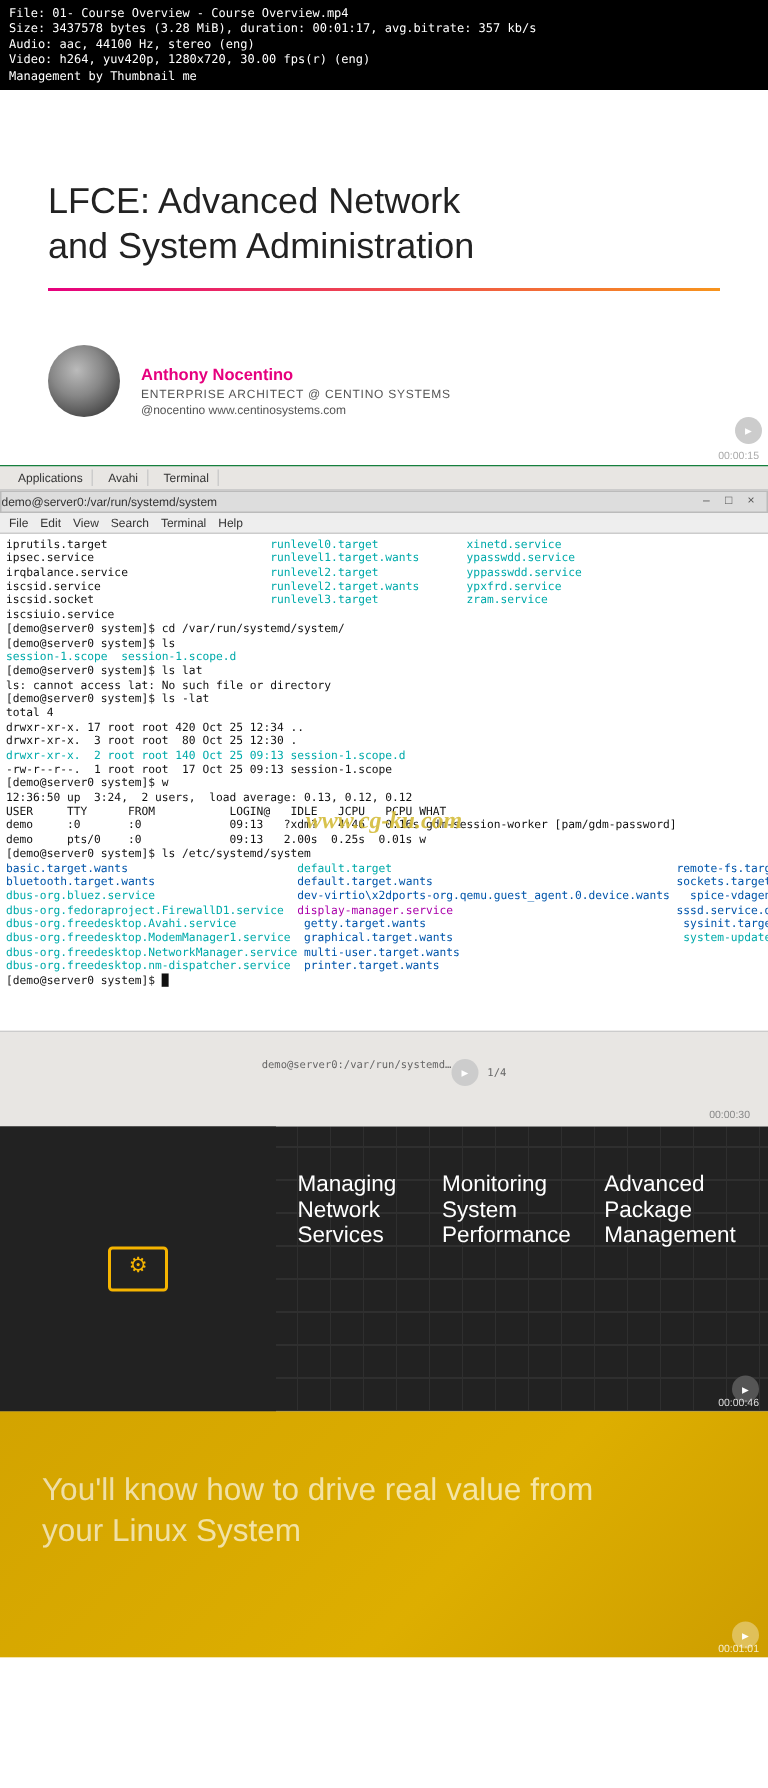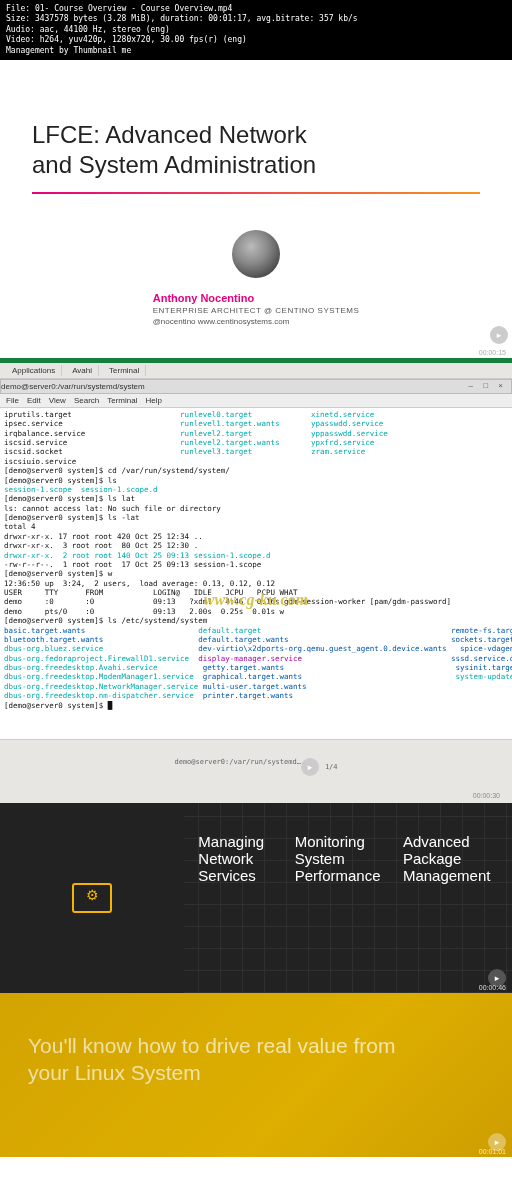--- a/index.html
+++ b/index.html
@@ -3,28 +3,28 @@
 <meta charset="utf-8">
 <style>
 * { margin: 0; padding: 0; box-sizing: border-box; }
 body { width: 512px; font-family: Arial, Helvetica, sans-serif; background: #fff; }
 
 .meta { background: #000; color: #fff; font: 8px/1.3 monospace; padding: 4px 6px; }
 
 .slide1 { background: #fff; padding: 60px 32px 32px; position: relative; }
 .slide1 h1 { font: 300 24px/1.25 "Segoe UI", Arial; color: #222; margin-bottom: 12px; }
 .underline { height: 2px; background: linear-gradient(90deg,#e6007e 0%,#f7941d 100%); width: 100%; margin-bottom: 36px; }
-.author { display: flex; align-items: center; gap: 14px; flex-direction: column; }
+.author { display: flex; align-items: flex-end; gap: 14px; }
 .avatar { width: 48px; height: 48px; border-radius: 50%; background: radial-gradient(circle at 40% 35%, #bbb 0%, #888 40%, #555 70%, #222 100%); flex: 0 0 48px; }
 .author-name { color: #e6007e; font: 600 11px Arial; margin-bottom: 2px; }
 .author-role { font: 8px Arial; letter-spacing: .5px; color: #555; margin-bottom: 2px; }
 .author-handle { font: 8px Arial; color: #555; }
 .ts { position: absolute; right: 6px; bottom: 2px; font: 7px Arial; color: #aaa; }
 
-.desktop { background: #e8e6e3; border-top: 5px solid #15803d; }
+.desktop { background: #e8e6e3; border-top: 1px solid #15803d; }
 .gnome-bar { display: flex; align-items: center; gap: 4px; padding: 2px 6px; font: 8px Arial; color: #333; background: #e8e6e3; border-bottom: 1px solid #ccc; }
 .gnome-bar .menu { padding: 1px 6px; border-right: 1px solid #ccc; }
 .term-title { background: #ddd; border: 1px solid #bbb; font: 8px Arial; color: #333; text-align: left; padding: 2px 0; position: relative; }
 .term-title .winbtns { position: absolute; right: 4px; top: 1px; font: 8px Arial; letter-spacing: 4px; color: #555; }
 .term-menu { background: #eee; border-bottom: 1px solid #ccc; font: 8px Arial; color: #333; padding: 2px 6px; display: flex; gap: 8px; }
 .term-body { background: #fff; font: 7.5px/1.25 monospace; color: #111; padding: 2px 4px 10px; white-space: pre; overflow: hidden; position: relative; }
 .term-body .cyan { color: #0aa; }
 .term-body .blue { color: #05a; }
 .term-body .mag { color: #a0a; }
 .watermark { position: absolute; left: 50%; top: 58%; transform: translate(-50%,-50%); font: italic bold 16px Georgia; color: #d4bc3a; opacity: .9; pointer-events: none; }

